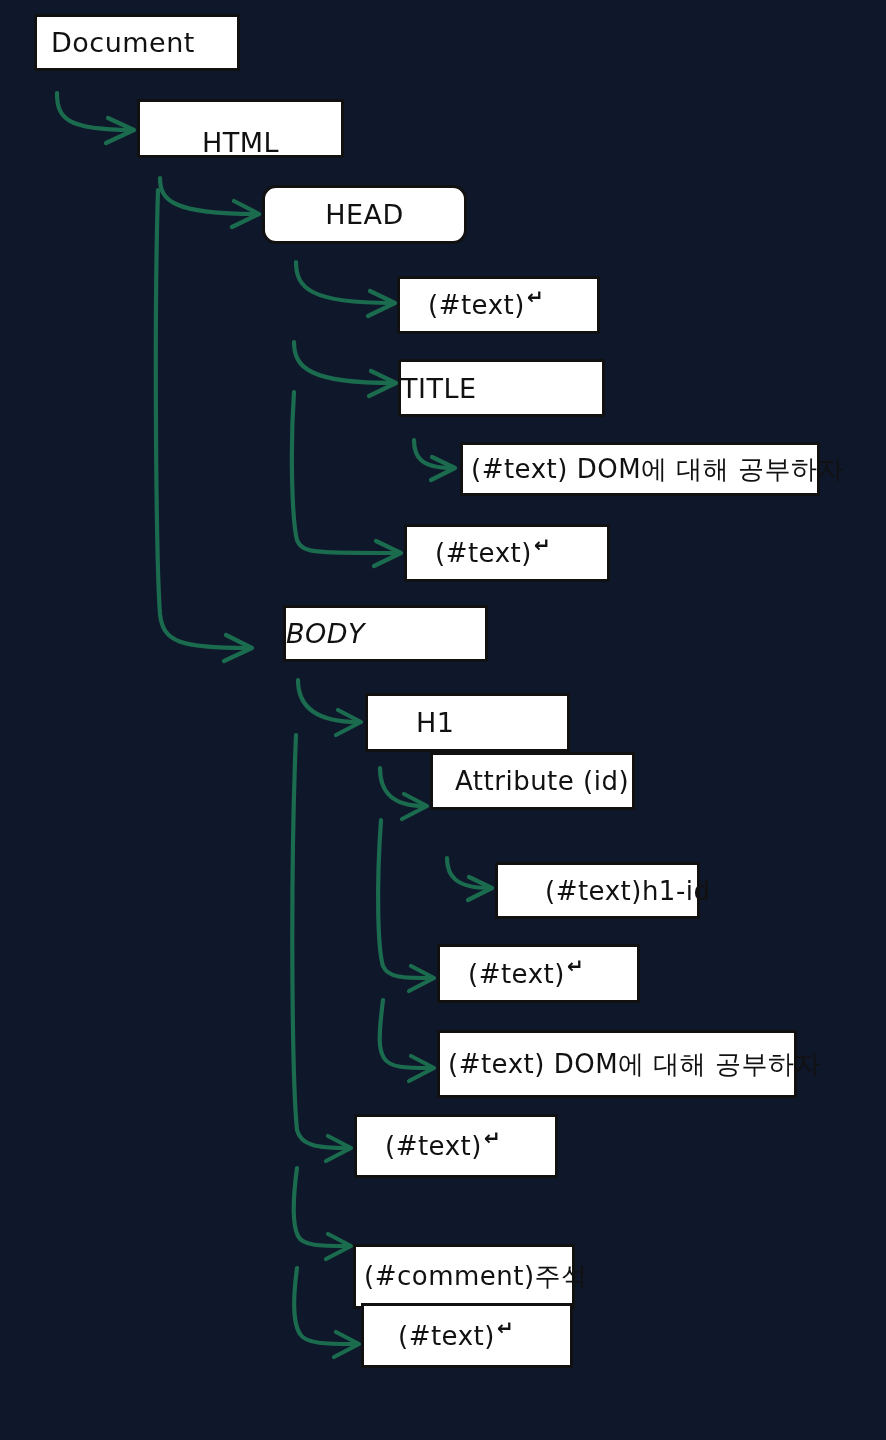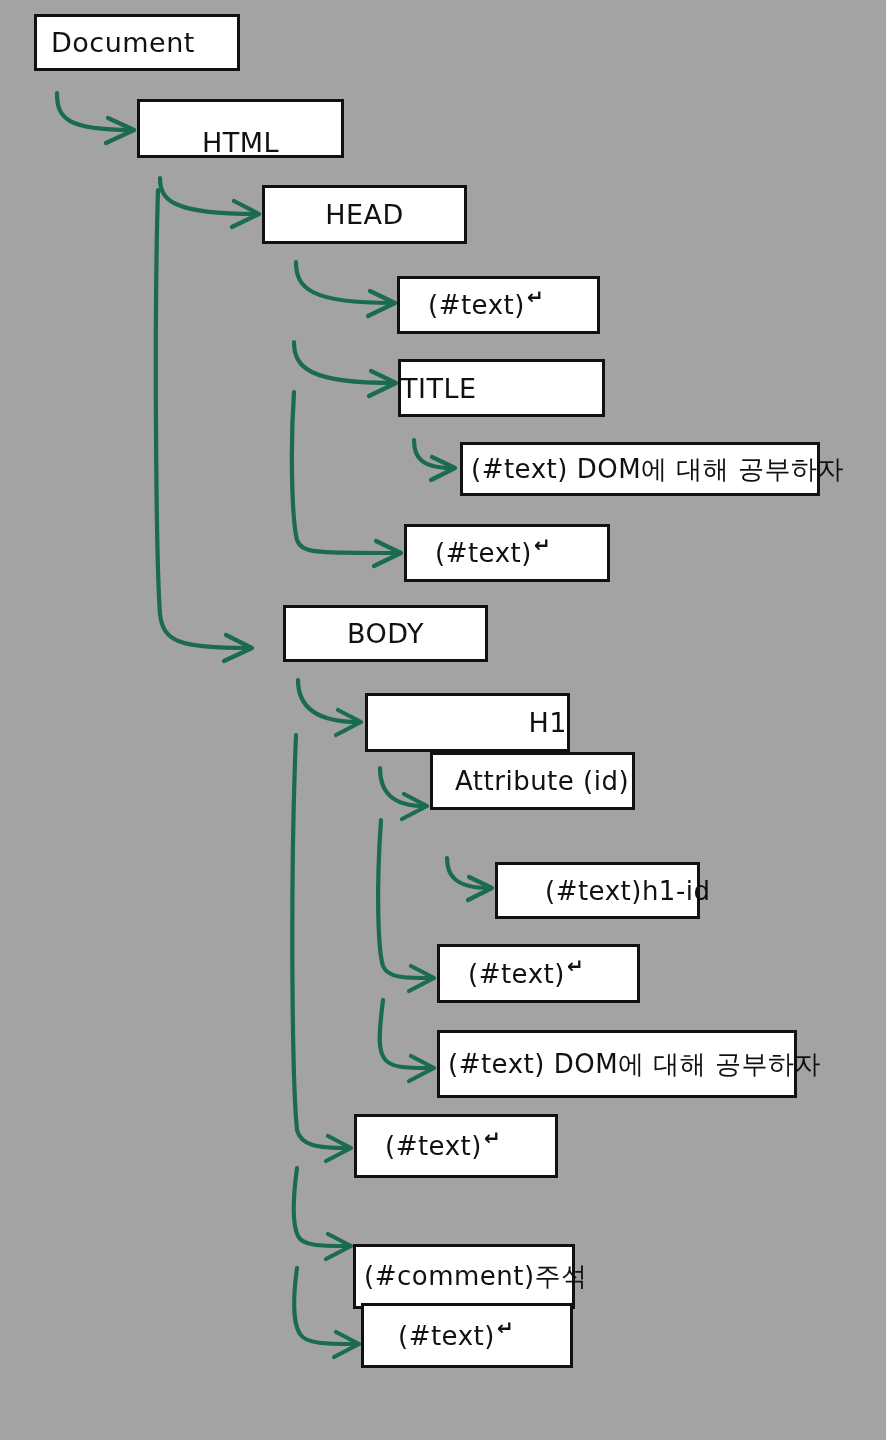--- a/index.html
+++ b/index.html
@@ -4,21 +4,21 @@
 <style>
   html, body {
     margin: 0;
     padding: 0;
     background: #ffffff;
   }
   #canvas {
     position: relative;
     width: 886px;
     height: 1440px;
-    background: #a3a3a3;
+    background: #0f172a;
     overflow: hidden;
     font-family: "DejaVu Sans", sans-serif;
   }
   #arrow-layer {
     position: absolute;
     left: 0;
     top: 0;
     width: 886px;
     height: 1440px;
     pointer-events: none;
@@ -146,46 +146,46 @@
   </svg>
 
   <div class="node-box al-left fs-27" style="left:34px; top:14px; width:206px; height:57px;">
     <span class="node-label tag-text">Document</span>
   </div>
 
   <div class="node-box al-center fs-27" style="left:137px; top:99px; width:207px; height:59px;">
     <span class="node-label tag-text" style="text-align:center;margin-top:28px;">HTML</span>
   </div>
 
-  <div class="node-box al-center fs-27" style="left:262px; top:185px; width:205px; height:59px;">
+  <div class="node-box al-center fs-27" style="left:262px; top:185px; width:205px; height:59px;border-radius:14px;">
     <span class="node-label tag-text" style="text-align:center;">HEAD</span>
   </div>
 
   <div class="node-box al-ind fs-26" style="left:397px; top:276px; width:203px; height:58px;">
     <span class="node-label"><span>(#text)</span><span class="enter-glyph">↵</span></span>
   </div>
 
   <div class="node-box al-center fs-27" style="left:398px; top:359px; width:207px; height:58px;">
     <span class="node-label tag-text" style="text-align:left;">TITLE</span>
   </div>
 
   <div class="node-box al-ind4 fs-26" style="left:460px; top:442px; width:360px; height:54px;">
     <span class="node-label">(#text) DOM에 대해 공부하자</span>
   </div>
 
   <div class="node-box al-ind fs-26" style="left:404px; top:524px; width:206px; height:58px;">
     <span class="node-label"><span>(#text)</span><span class="enter-glyph">↵</span></span>
   </div>
 
   <div class="node-box al-center fs-27" style="left:283px; top:605px; width:205px; height:57px;">
-    <span class="node-label tag-text" style="text-align:center;">BODY</span>
+    <span class="node-label tag-text" style="text-align:left;font-style:italic;">BODY</span>
   </div>
 
   <div class="node-box al-center fs-27" style="left:365px; top:693px; width:205px; height:59px;">
-    <span class="node-label tag-text" style="text-align:right;margin-left:48px;">H1</span>
+    <span class="node-label tag-text" style="text-align:left;margin-left:48px;">H1</span>
   </div>
 
   <div class="node-box al-ind3 fs-26" style="left:430px; top:752px; width:205px; height:58px;">
     <span class="node-label">Attribute (id)</span>
   </div>
 
   <div class="node-box al-ind3 fs-26" style="left:495px; top:862px; width:205px; height:57px;padding-left:47px;">
     <span class="node-label">(#text)h1-id</span>
   </div>
 

